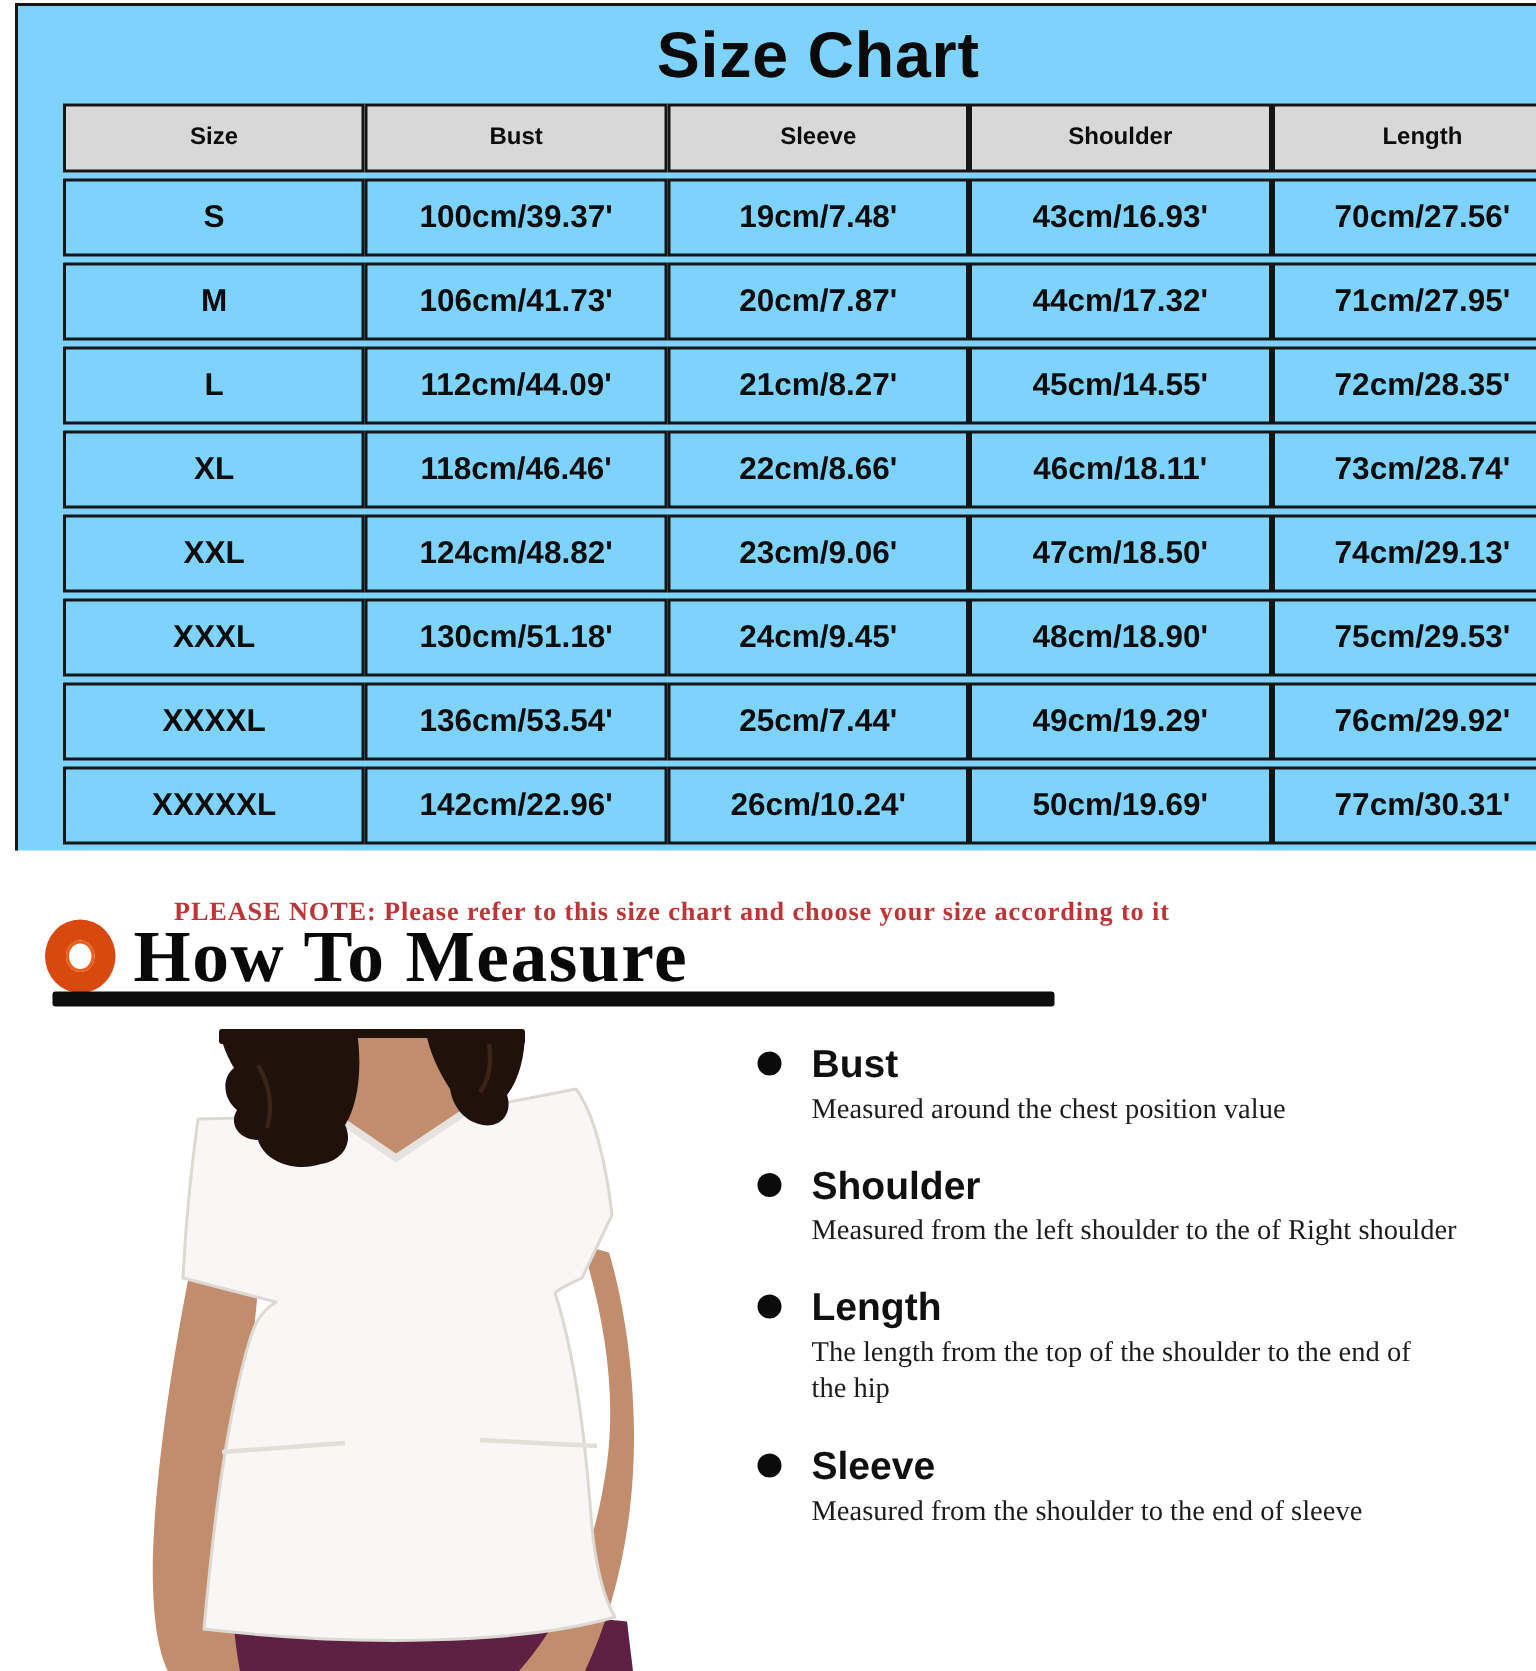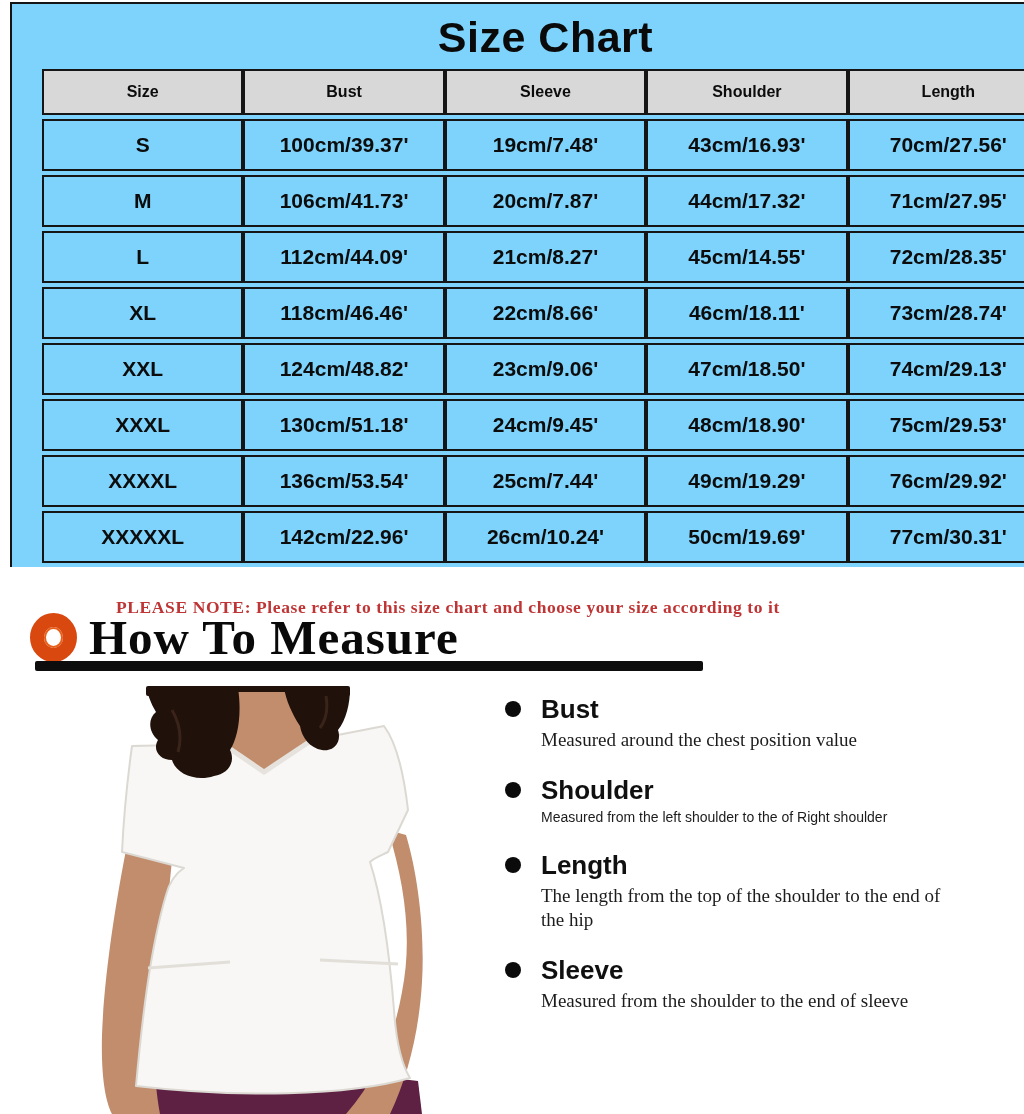--- a/index.html
+++ b/index.html
@@ -54,21 +54,21 @@
   .m-bullet{
     width:16px;height:16px;border-radius:50%;background:#0b0b0b;
     margin:7px 20px 0 0;flex:none;
   }
   .m-text{min-width:0;}
   .m-label{font-size:26px;font-weight:bold;color:#101010;margin-bottom:3px;}
   .m-desc{
     font-family:"Liberation Serif",serif;font-size:19px;color:#1c1c1c;
     line-height:1.27;max-width:420px;
   }
-  .m-desc.mono{font-family:Liberation Sans, sans-serif;font-size:14px;max-width:462px;}
+  .m-desc.mono{font-family:Liberation Serif, serif;font-size:19px;max-width:462px;}
 </style>
 </head>
 <body>
 
 <div class="chart-box">
   <h1 class="chart-title">Size Chart</h1>
   <table class="size-table">
     <thead>
         <tr>
           <th>Size</th>

